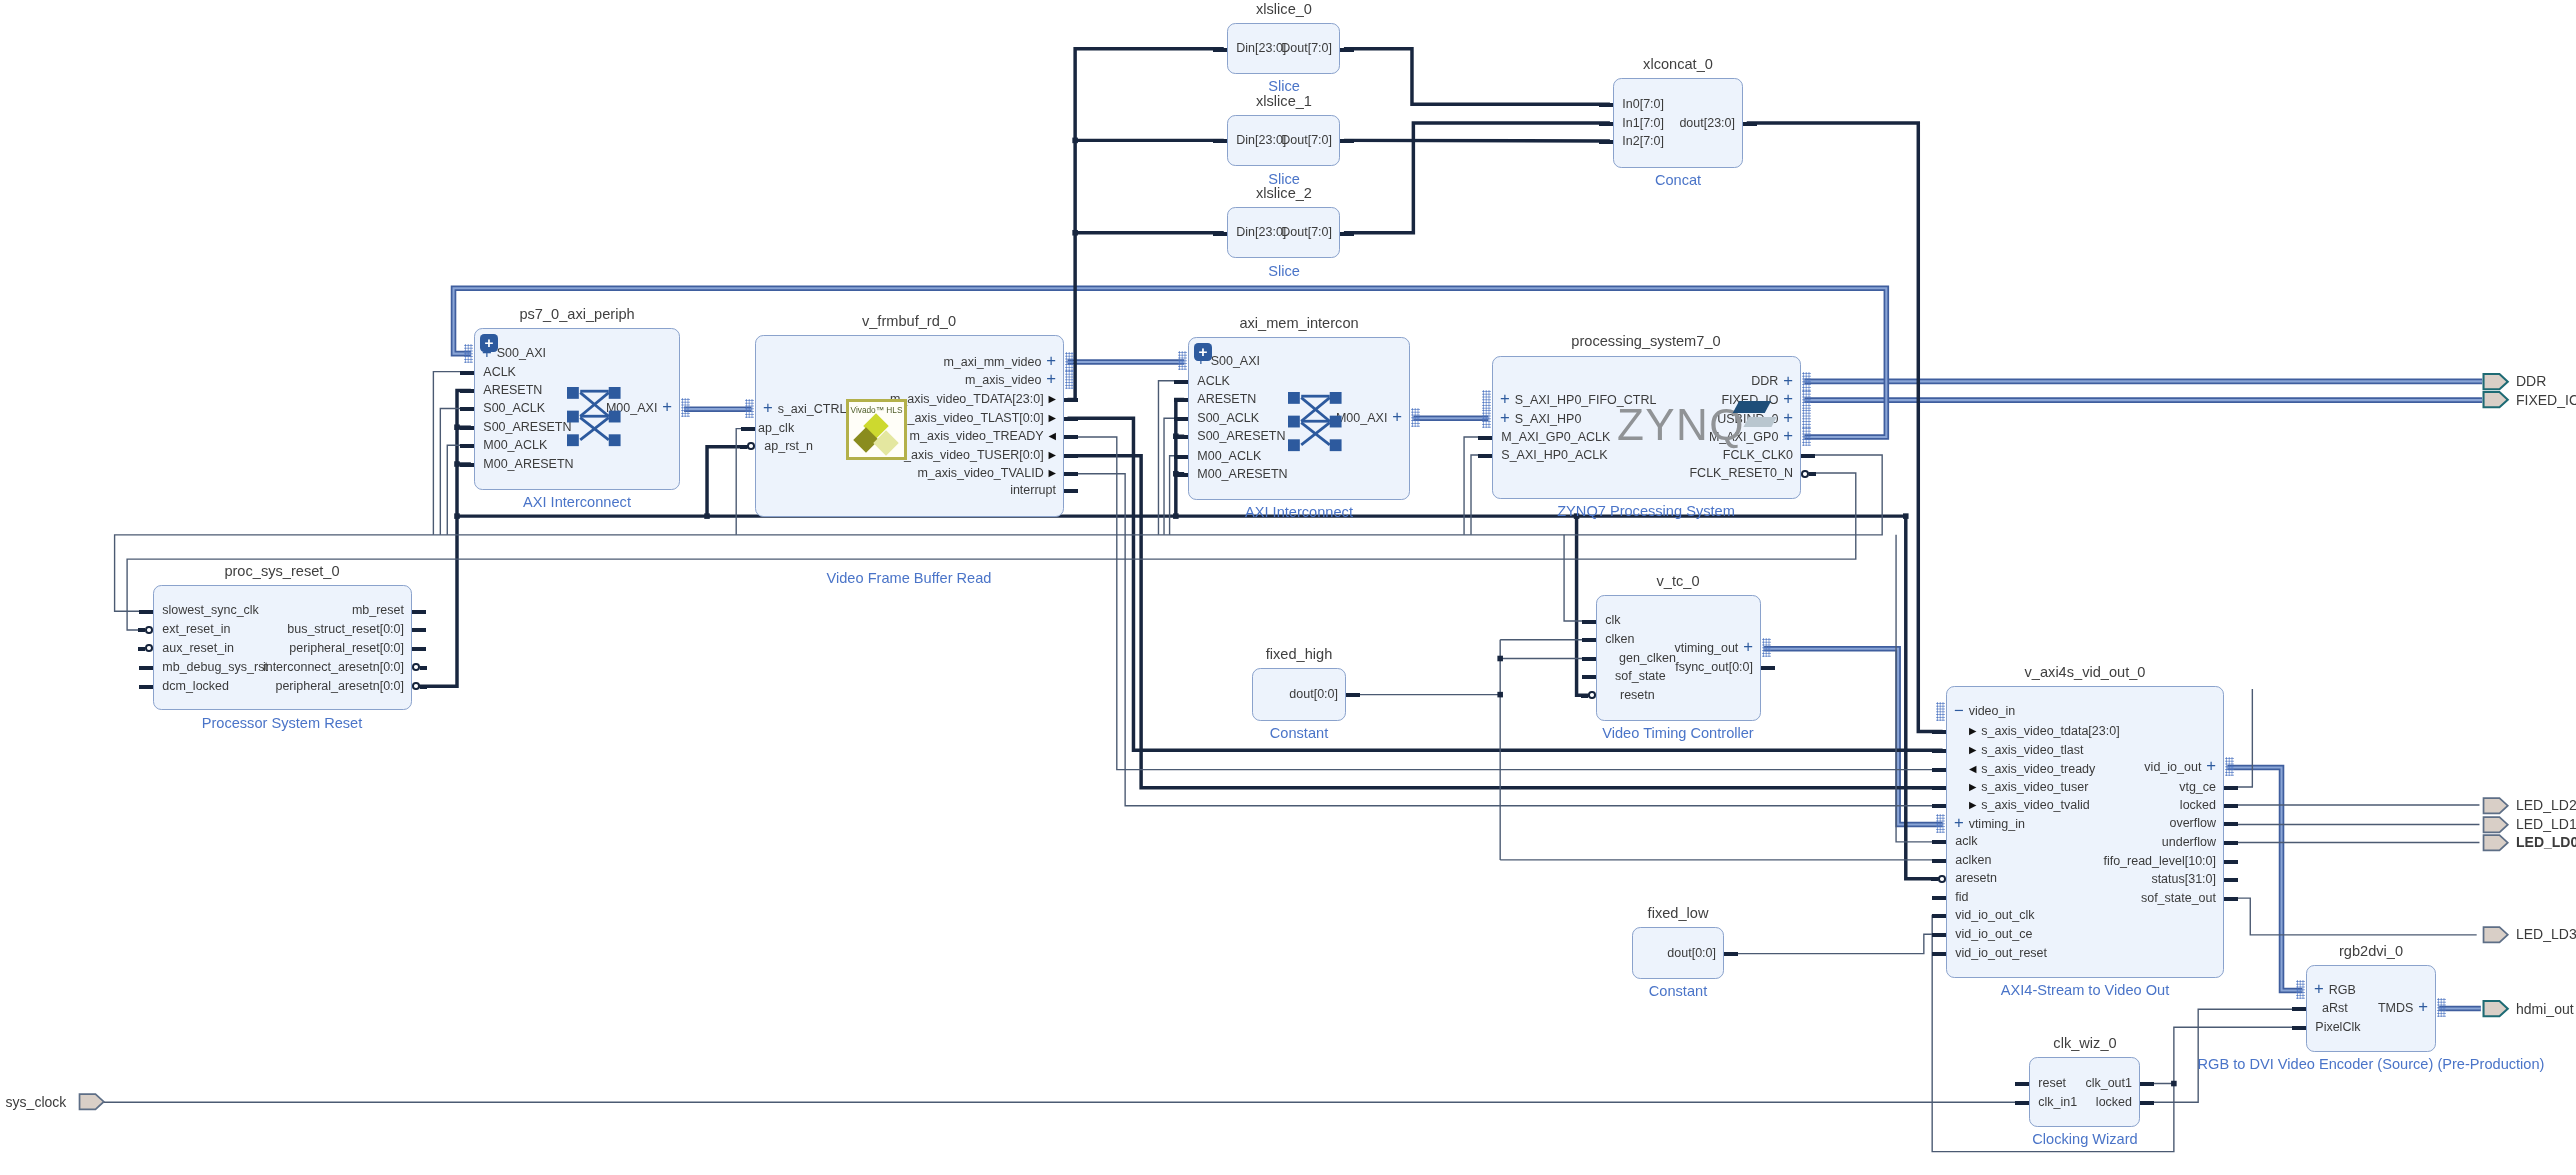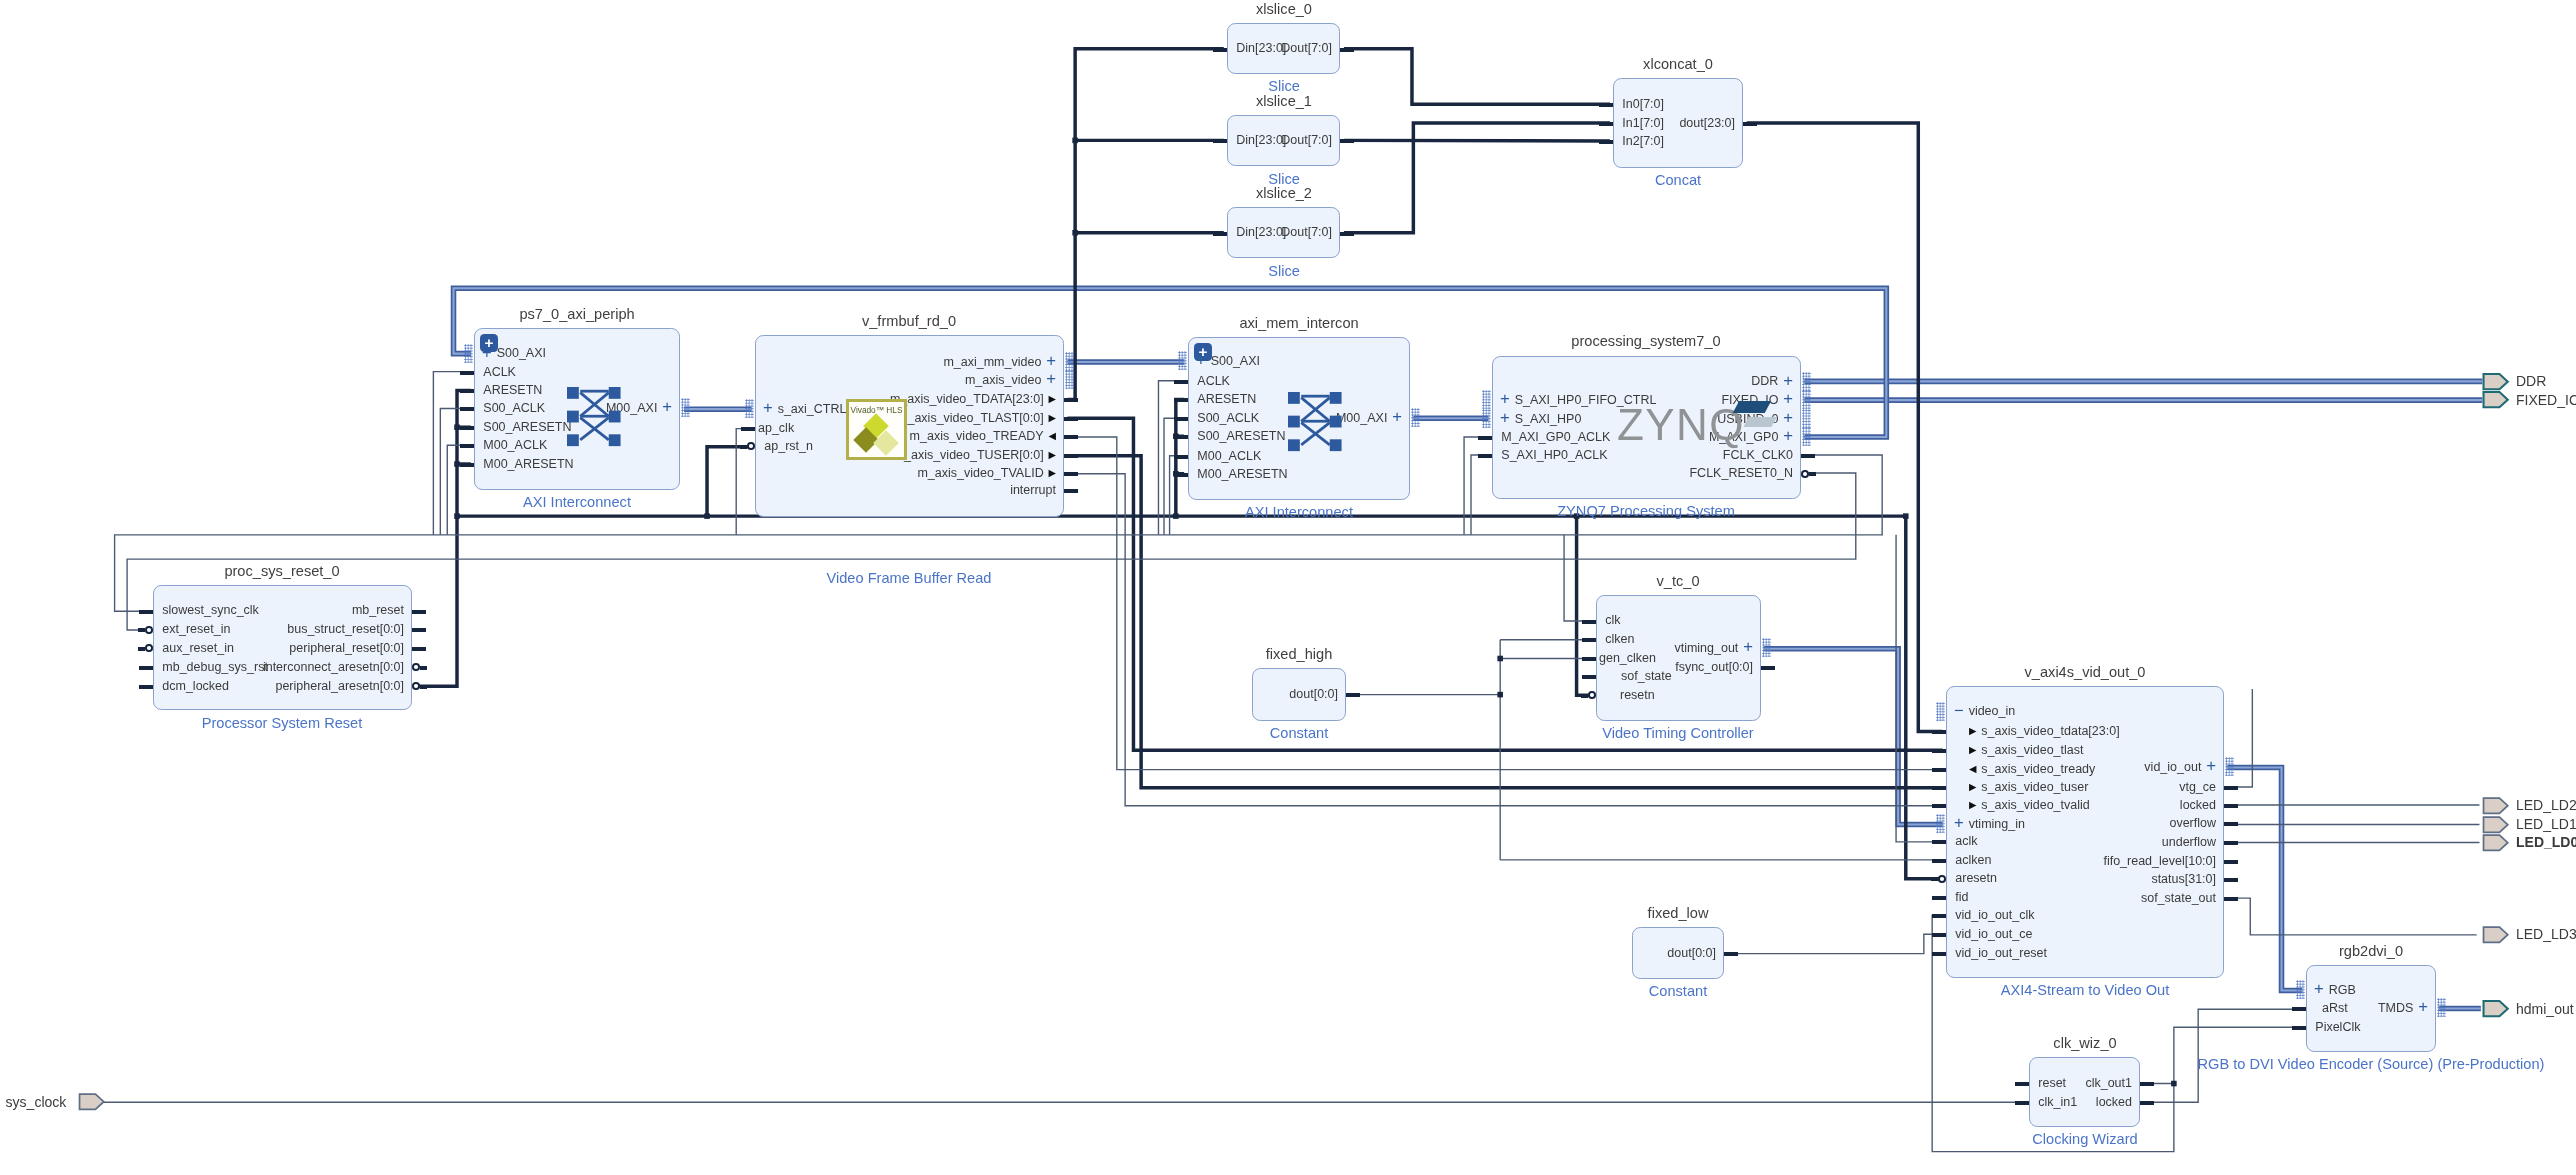--- a/index.html
+++ b/index.html
@@ -452,25 +452,25 @@
     <div class="block-caption" style="left: 282px; top: 715px;">Processor System Reset</div>
     <div class="block" style="left: 1596px; top: 595px; width: 165px; height: 126px;">
       <div class="port-row left" style="top: 14.6px; padding-left: 8.3px;">
         <div class="port-label">clk</div>
       </div>
       <div class="pin" style="top: 23.6px; width: 14px; left: -14.6px;"></div>
       <div class="port-row left" style="top: 33px; padding-left: 8.3px;">
         <div class="port-label">clken</div>
       </div>
       <div class="pin" style="top: 42px; width: 14px; left: -14.6px;"></div>
-      <div class="port-row left" style="top: 52px; padding-left: 2px;">
+      <div class="port-row left" style="top: 52px; padding-left: 22px;">
         <div class="port-label">gen_clken</div>
       </div>
       <div class="pin" style="top: 61px; width: 14px; left: -14.6px;"></div>
-      <div class="port-row left" style="top: 70px; padding-left: 24px;">
+      <div class="port-row left" style="top: 70px; padding-left: 18px;">
         <div class="port-label">sof_state</div>
       </div>
       <div class="pin" style="top: 79px; width: 14px; left: -14.6px;"></div>
       <div class="port-row left" style="top: 89px; padding-left: 23px;">
         <div class="port-label">resetn</div>
       </div>
       <div class="pin-circle" style="top: 95px; left: -9px;"></div>
       <div class="pin" style="top: 98px; width: 7px; left: -16px;"></div>
       <div class="port-row right" style="top: 42px;">
         <div class="port-label">vtiming_out</div>

